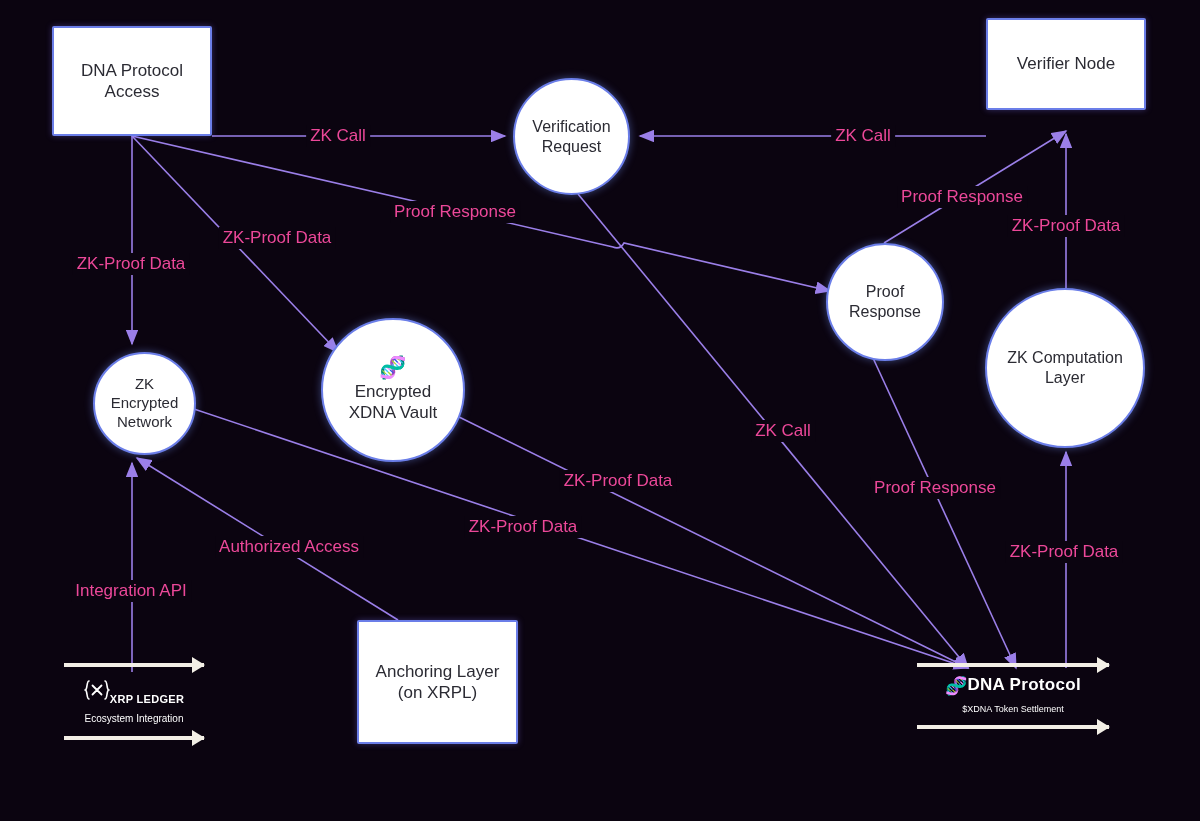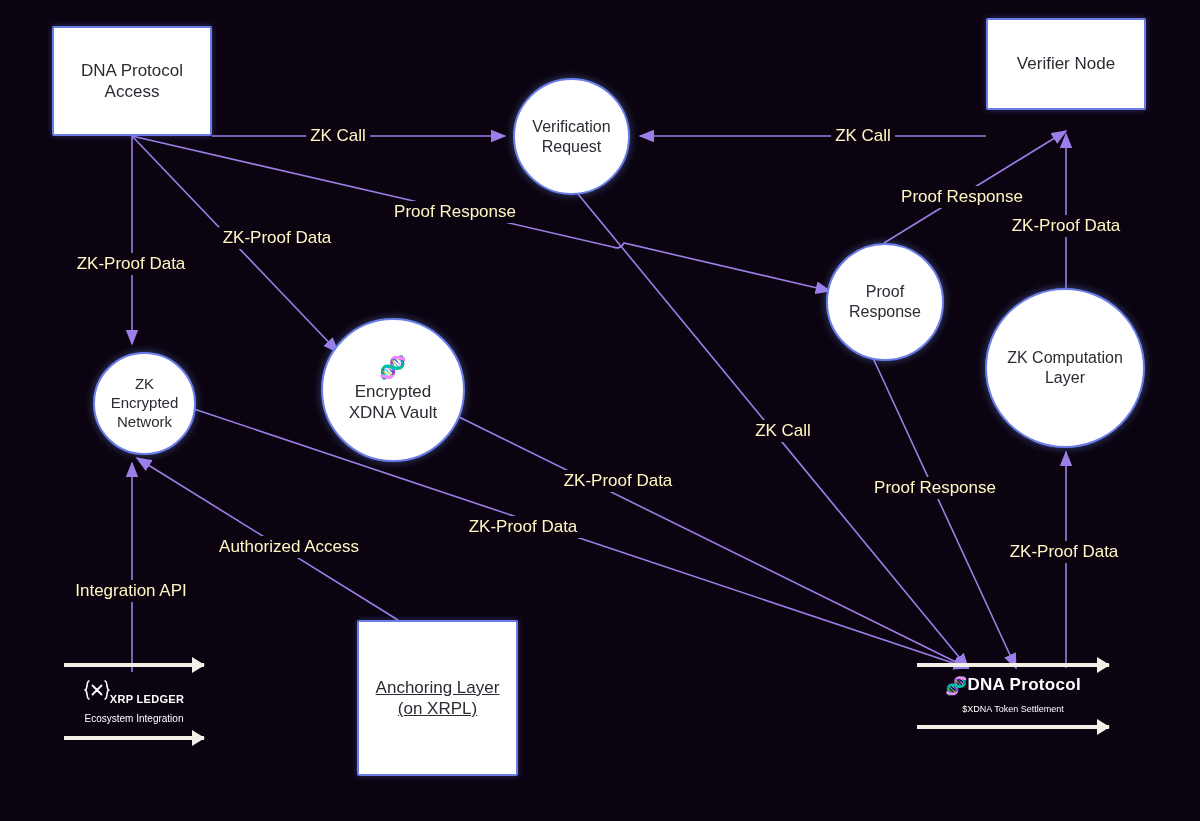--- a/index.html
+++ b/index.html
@@ -25,21 +25,21 @@
     z-index:4;
   }
   .node.rect{border-radius:2px;box-shadow:0 0 6px rgba(130,120,255,.35);}
   .node.circle{border-radius:50%;box-shadow:0 0 9px rgba(120,150,255,.45);}
   .node .lbl{display:block;padding:0 6px;}
   .node .helix{display:block;font-size:22px;line-height:1;margin-bottom:2px;}
 
   
   .elabel{
     position:absolute;
-    color:#fef9c3;
+    color:#ec4899;
     background:#0b0410;
     font-size:17px;
     white-space:nowrap;
     padding:1px 4px;
     z-index:5;
     transform:translate(-50%,-50%);
   }
 
   
   .banner{position:absolute;z-index:6;display:flex;flex-direction:column;align-items:center;}
@@ -144,21 +144,21 @@
     </span>
   </div>
 
   <div class="node circle" style="left:985px;top:288px;width:160px;height:160px;font-size:16px;">
     <span class="lbl">
       <span>ZK Computation</span><br>
       <span>Layer</span>
     </span>
   </div>
 
-  <div class="node rect" style="left:357px;top:620px;width:161px;height:156px;font-size:17px;text-decoration:underline;">
+  <div class="node rect" style="left:357px;top:620px;width:161px;height:124px;font-size:17px;">
     <span class="lbl">
       <span>Anchoring Layer</span><br>
       <span>(on XRPL)</span>
     </span>
   </div>
 
   <div class="elabel" style="left:338px;top:136px;">ZK Call</div>
   <div class="elabel" style="left:863px;top:136px;">ZK Call</div>
   <div class="elabel" style="left:455px;top:212px;">Proof Response</div>
   <div class="elabel" style="left:277px;top:238px;">ZK-Proof Data</div>

